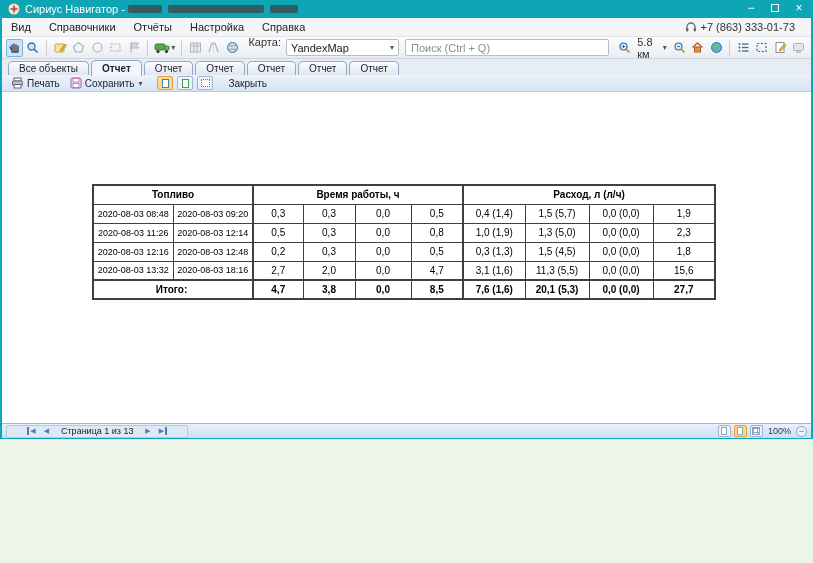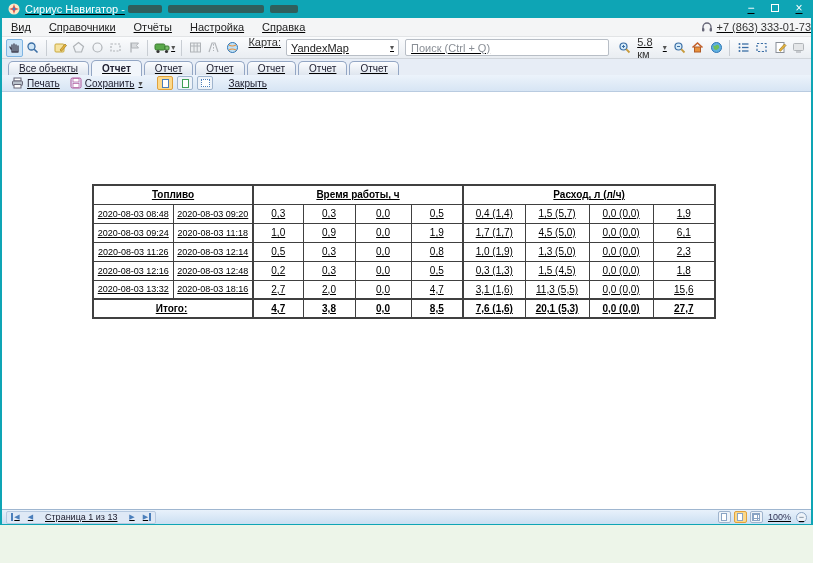--- a/index.html
+++ b/index.html
@@ -1,34 +1,34 @@
 <!DOCTYPE html>
 <html><head>
 <meta charset="utf-8">
 <style>
   * { margin:0; padding:0; box-sizing:border-box; }
   html,body { width:813px; height:563px; }
   body { font-family:"Liberation Sans", sans-serif; background:#edf5e9; overflow:hidden; }
-  .window { position:absolute; top:0; left:0; width:813px; height:525px;
+  .window { position:absolute; top:0; left:0; width:813px; height:439px;
             border-left:2px solid #0ea5b5; border-right:2px solid #0ea5b5; border-bottom:1px solid #0ea5b5;
-            background:#f9a8d4; display:flex; flex-direction:column;text-decoration:underline; }
+            background:#f9a8d4; display:flex; flex-direction:column; }
 
   
   .titlebar { height:18px; background:#0ea5b5; display:flex; align-items:center; padding:0 0 0 6px; flex:0 0 auto; }
   .app-icon { width:12px; height:12px; margin-right:5px; }
   .titlebar .title { color:#fff; font-size:11px; line-height:18px; white-space:nowrap; }
   .redacted { display:inline-block; height:8px; border-radius:2px; background:#2f5f5c; margin:0 3px; vertical-align:middle; }
   .win-controls { margin-left:auto; display:flex; }
   .win-btn { width:24px; height:18px; color:#fff; font-size:12px; line-height:17px; text-align:center; cursor:default; }
   .maxi-box { display:inline-block; width:8px; height:8px; border:1px solid #fff; margin-top:4px; }
 
   
   .menubar { height:19px; background:#f4f5f6; border-bottom:1px solid #e2e4e6; display:flex; align-items:center; font-size:11px; color:#222; flex:0 0 auto; }
   .menu-item { padding:0 9px; line-height:19px; }
-  .phone-box { margin-left:auto; display:flex; align-items:center; padding-right:0; color:#333; font-size:11px; gap:4px; }
+  .phone-box { margin-left:auto; display:flex; align-items:center; padding-right:16px; color:#333; font-size:11px; gap:4px; }
 
   
   .toolbar { height:22px; background:linear-gradient(#fbfcfd,#e9edf2); border-bottom:1px solid #d0d5db;
              display:flex; align-items:center; padding:0 4px; gap:2px; font-size:11px; flex:0 0 auto; }
   .tb-btn { width:20px; height:18px; display:flex; align-items:center; justify-content:center; border:1px solid transparent; border-radius:2px; }
   .tb-btn.sel { background:#cde4f7; border-color:#7eb4e2; }
   .tb-sep { width:1px; height:16px; background:#c8cdd3; margin:0 3px; }
   .tb-label { color:#333; margin:0 3px 12px 6px; }
   .mapselect { width:138px; height:17px; background:#fff; border:1px solid #b8bec6; border-radius:2px;
                display:flex; align-items:center; padding:0 4px; font-size:11px; color:#222; }
@@ -70,21 +70,21 @@
   table.rpt { border:2px solid #404040;margin-top:42px; }
   table.rpt .g { border-left-width:2px; }
   table.rpt .c-date { font-size:9px; }
   table.rpt thead th { font-weight:bold; }
   table.rpt tr.totals td, table.rpt tr.totals th { border-top-width:2px; font-weight:bold; }
   table.rpt tr.totals th { padding-right:4px; }
 
   
   .statusbar { height:15px; background:linear-gradient(#e8f1fb,#cbdff2); border-top:1px solid #9fb6d0;
                display:flex; align-items:center; padding:0 4px; font-size:9px; color:#234; flex:0 0 auto; }
-  .nav-group { display:flex; align-items:center; background:#dfe9f6; border:1px solid #b6c9e0; border-radius:2px; height:13px; padding:0 2px; gap:2px; }
+  .nav-group { display:flex; align-items:center; background:#dfe9f6; border:1px solid #b6c9e0; border-radius:2px; height:13px; padding:0 18px; gap:2px; }
   .nav-btn { width:13px; height:11px; display:flex; align-items:center; justify-content:center; color:#4a7ebb; font-size:7px; }
   .nav-bar-l { border-left:2px solid #4a7ebb; padding-left:1px; }
   .nav-bar-r { border-right:2px solid #4a7ebb; padding-right:1px; }
   .page-label { padding:0 6px; font-size:9px; color:#223; }
   .sb-right { margin-left:auto; display:flex; align-items:center; gap:3px; }
   .vbtn { width:13px; height:12px; border:1px solid #9fb4cd; border-radius:2px; background:#eef3f9; display:flex; align-items:center; justify-content:center; }
   .vbtn.sel { background:#fcd98a; border-color:#e0a23c; }
   .vglyph { width:6px; height:8px; background:#fff; border:1px solid #8aa4c4; }
   .vgrid { width:8px; height:8px; background:#fff; border:1px solid #8aa4c4;
            background-image:linear-gradient(#8aa4c4 1px, transparent 1px), linear-gradient(90deg,#8aa4c4 1px, transparent 1px); background-size:4px 4px; }
@@ -340,32 +340,20 @@
               <td class="c-date">2020-08-03 08:48</td>
               <td class="c-date">2020-08-03 09:20</td>
               <td class="g">0,3</td>
               <td>0,3</td>
               <td>0,0</td>
               <td>0,5</td>
               <td class="g">0,4 (1,4)</td>
               <td>1,5 (5,7)</td>
               <td>0,0 (0,0)</td>
               <td>1,9</td>
-            </tr>
-            <tr>
-              <td class="c-date">2020-08-03 09:24</td>
-              <td class="c-date">2020-08-03 11:18</td>
-              <td class="g">1,0</td>
-              <td>0,9</td>
-              <td>0,0</td>
-              <td>1,9</td>
-              <td class="g">1,7 (1,7)</td>
-              <td>4,5 (5,0)</td>
-              <td>0,0 (0,0)</td>
-              <td>6,1</td>
             </tr>
             <tr>
               <td class="c-date">2020-08-03 11:26</td>
               <td class="c-date">2020-08-03 12:14</td>
               <td class="g">0,5</td>
               <td>0,3</td>
               <td>0,0</td>
               <td>0,8</td>
               <td class="g">1,0 (1,9)</td>
               <td>1,3 (5,0)</td>

